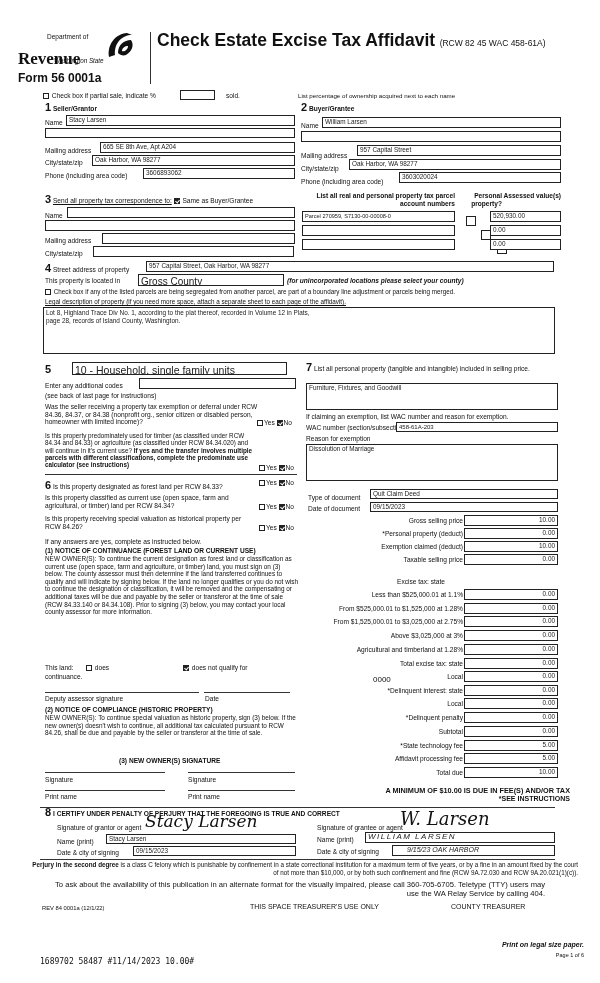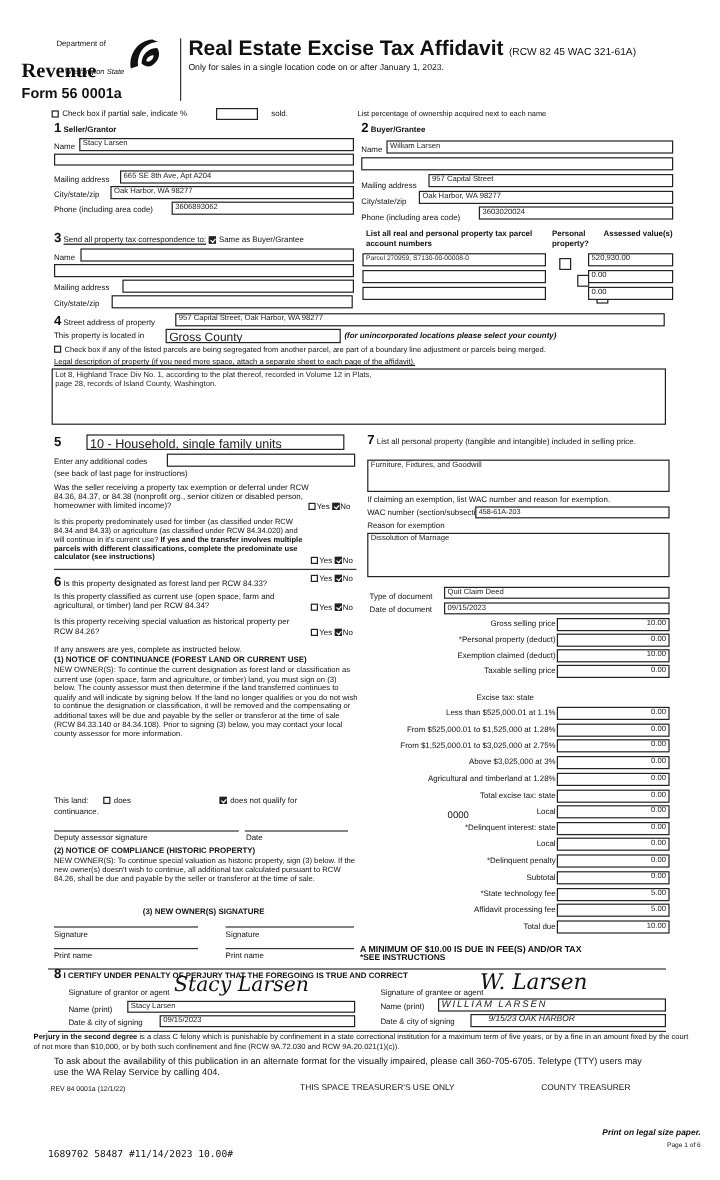--- a/index.html
+++ b/index.html
@@ -15,21 +15,21 @@
   .num { font-weight:bold; font-size:11px; }
   .cb { display:inline-block; width:6px; height:6px; border:1px solid #222; vertical-align:-1px;
         box-sizing:border-box; position:relative; margin-right:1px; }
   .cb.on { background:#222; }
   .cb.on::after { content:""; position:absolute; left:1px; top:0px; width:2px; height:3px;
         border-right:1px solid #fff; border-bottom:1px solid #fff; transform:rotate(40deg); }
   .line { position:absolute; height:0; border-top:1px solid #333; }
   .bold { font-weight:bold; }
   .ital { font-style:italic; }
   .u { text-decoration:underline; }
-  .center { text-align:left; }
+  .center { text-align:right; }
   .right { text-align:right; }
   .sig { position:absolute; font-family:"DejaVu Serif", serif; font-style:italic; color:#111; }
 </style>
 </head>
 <body>
 
 
 
 
 <div class="abs" style="left:18px;top:30px;width:125px;height:58px;">
@@ -37,23 +37,22 @@
   <div class="abs" style="left:0;top:20px;font-family:'Liberation Serif',serif;font-weight:bold;font-size:17px;line-height:18px;">Revenue</div>
   <div class="abs t ital" style="left:36px;top:27px;font-size:6.3px;">Washington State</div>
   <svg class="abs" style="left:87px;top:1px;" width="30" height="28" viewBox="0 0 30 28">
     <path d="M4 26 C2 14 10 3 22 2 L27 4 C17 4 9 12 10 24 Z" fill="#111"></path>
     <path d="M13 22 C13 14 19 9 26 9 C29 13 28 20 21 24 C18 25 15 24 13 22 Z M17 20 C19 21 23 19 23 15 C20 15 17 17 17 20 Z" fill="#111"></path>
   </svg>
   <div class="abs" style="left:0;top:41px;font-weight:bold;font-size:12px;line-height:14px;white-space:nowrap;">Form 56 0001a</div>
 </div>
 <div class="abs" style="left:150px;top:32px;width:1px;height:52px;background:#333;"></div>
 <div class="abs" style="left:157px;top:30px;width:440px;">
-  <span style="font-weight:bold;font-size:17.5px;line-height:20px;">Real Estate Excise Tax Affidavit</span>
-  <span style="font-size:8.5px;">(RCW 82 45 WAC 321-61A)</span>
-  <div class="t" style="font-size:7.2px;line-height:8.5px;margin-top:1px;">Only for sales in a single location code on or after January 1, 2023.</div>
+  <span style="font-weight:bold;font-size:17.5px;line-height:20px;">Check Estate Excise Tax Affidavit</span>
+  <span style="font-size:8.5px;">(RCW 82 45 WAC 458-61A)</span>
 </div>
 
 
 <div class="abs t" style="left:43px;top:92px;">
   <span class="cb"></span>
   <span>Check box if partial sale, indicate %</span>
 </div>
 <div class="fld" style="left:180px;top:90px;width:35px;height:10px;"></div>
 <div class="abs t" style="left:226px;top:92px;">sold.</div>
 <div class="abs t" style="left:298px;top:92px;font-size:6.2px;">List percentage of ownership acquired next to each name</div>

